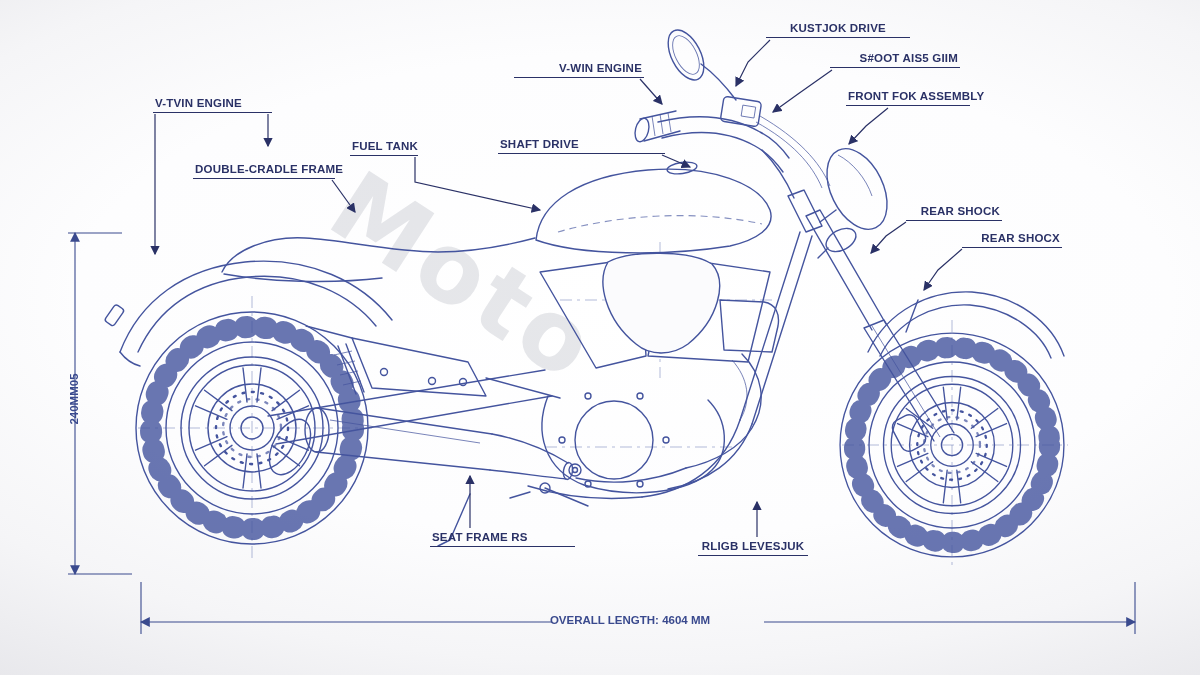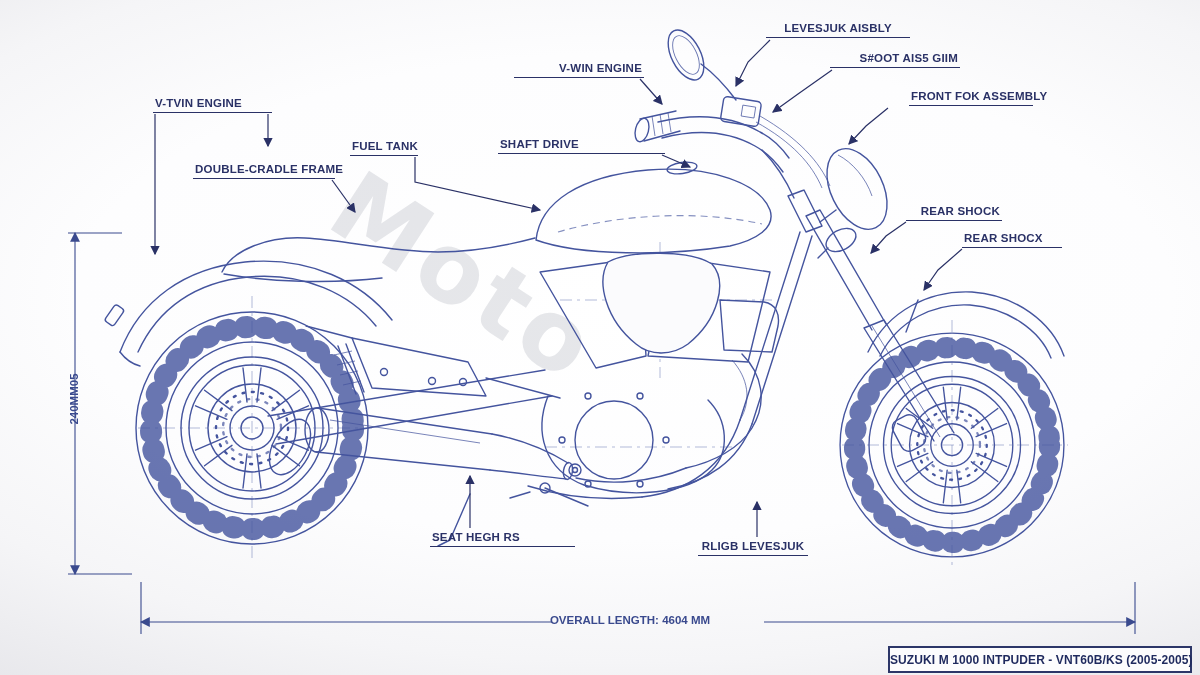--- a/index.html
+++ b/index.html
@@ -235,31 +235,30 @@
       <polyline class="ldr" points="332,180 355,212" marker-end="url(#arrL)"></polyline>
       <polyline class="ldr" points="415,157 415,182 540,210" marker-end="url(#arrL)"></polyline>
       <polyline class="ldr" points="662,155 690,167" marker-end="url(#arrL)"></polyline>
       <polyline class="ldr" points="906,222 886,236 871,253" marker-end="url(#arrL)"></polyline>
       <polyline class="ldr" points="962,249 938,270 924,290" marker-end="url(#arrL)"></polyline>
       <polyline class="ldr" points="470,528 470,476" marker-end="url(#arrL)"></polyline>
       <polyline class="ldr" points="757,537 757,502" marker-end="url(#arrL)"></polyline>
     </g>
   </svg>
 
-  <div class="label" style="left:766px;top:21px;width:140px;text-align:center">LEVESJUK AISBLY</div>
+  <div class="label" style="left:766px;top:21px;width:140px;text-align:center">KUSTJOK DRIVE</div>
   <div class="label" style="left:830px;top:51px;width:126px;text-align:right">S#OOT AIS5 GIIM</div>
-  <div class="label" style="left:909px;top:89px;width:120px;text-align:left">FRONT FOK ASSEMBLY</div>
+  <div class="label" style="left:846px;top:89px;width:120px;text-align:left">FRONT FOK ASSEMBLY</div>
   <div class="label" style="left:514px;top:61px;width:126px;text-align:right">V-WIN ENGINE</div>
   <div class="label" style="left:153px;top:96px;width:115px;text-align:left">V-TVIN ENGINE</div>
   <div class="label" style="left:193px;top:162px;width:138px;text-align:center">DOUBLE-CRADLE FRAME</div>
   <div class="label" style="left:350px;top:139px;width:64px;text-align:left">FUEL TANK</div>
   <div class="label" style="left:498px;top:137px;width:163px;text-align:left">SHAFT DRIVE</div>
   <div class="label" style="left:906px;top:204px;width:92px;text-align:right">REAR SHOCK</div>
-  <div class="label" style="left:962px;top:231px;width:96px;text-align:left">REAR SHOCX</div>
-  <div class="label" style="left:430px;top:530px;width:141px;text-align:left">SEAT HEGH RS</div>
+  <div class="label" style="left:962px;top:231px;width:96px;text-align:right">REAR SHOCX</div>
+  <div class="label" style="left:430px;top:530px;width:141px;text-align:left">SEAT FRAME RS</div>
   <div class="label" style="left:698px;top:539px;width:106px;text-align:center">RLIGB LEVESJUK</div>
 
   <div class="dimtext" id="height-dim-text">240MM05</div>
   <div class="dimtext" id="overall-dim-text">OVERALL LENGTH: 4604 MM</div>
 
-  <div id="title-block">SUZUKI M 1000 INTPUDER - VNT60B/KS (2005-2005)</div>
 
 </div>
 
 </body></html>

